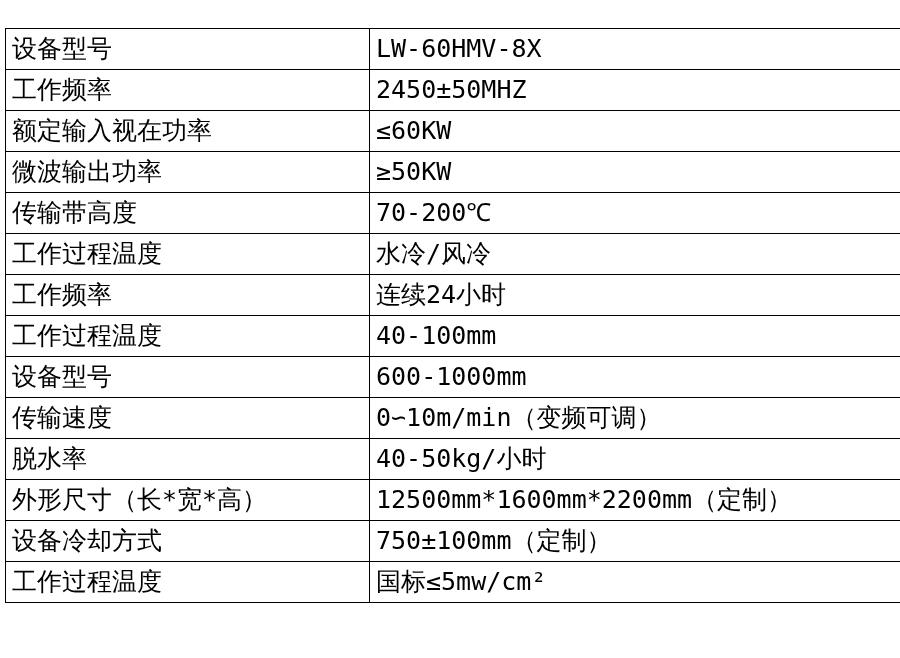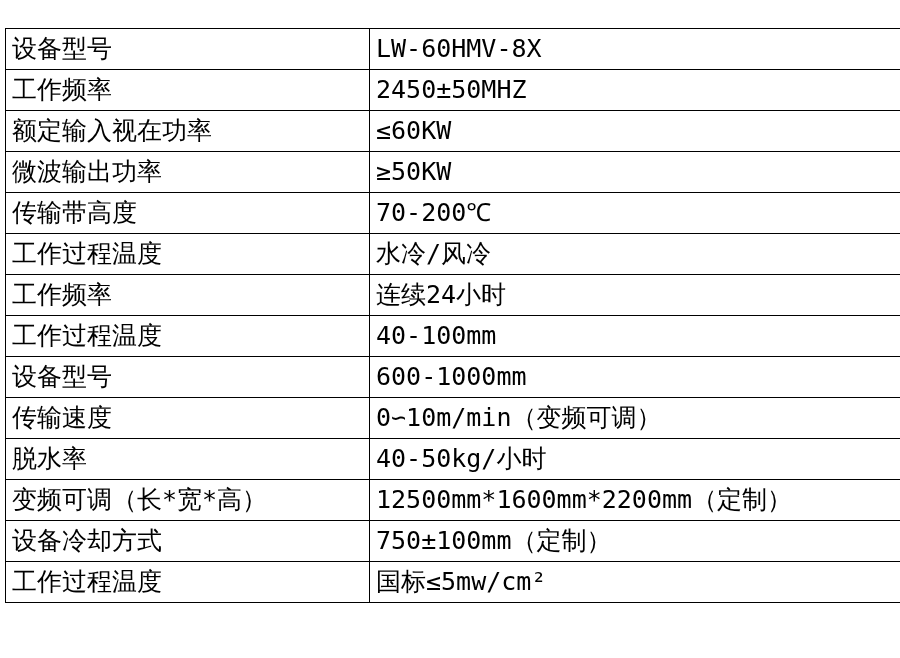--- a/index.html
+++ b/index.html
@@ -91,21 +91,21 @@
       </tr>
       <tr>
         <td class="col-label">传输速度</td>
         <td class="col-value">0∽10m/min（变频可调）</td>
       </tr>
       <tr>
         <td class="col-label">脱水率</td>
         <td class="col-value">40-50kg/小时</td>
       </tr>
       <tr>
-        <td class="col-label">变频可调（长*宽*高）</td>
+        <td class="col-label">外形尺寸（长*宽*高）</td>
         <td class="col-value">12500mm*1600mm*2200mm（定制）</td>
       </tr>
       <tr>
         <td class="col-label">设备冷却方式</td>
         <td class="col-value">750±100mm（定制）</td>
       </tr>
       <tr>
         <td class="col-label">工作过程温度</td>
         <td class="col-value">国标≤5mw/cm²</td>
       </tr>

